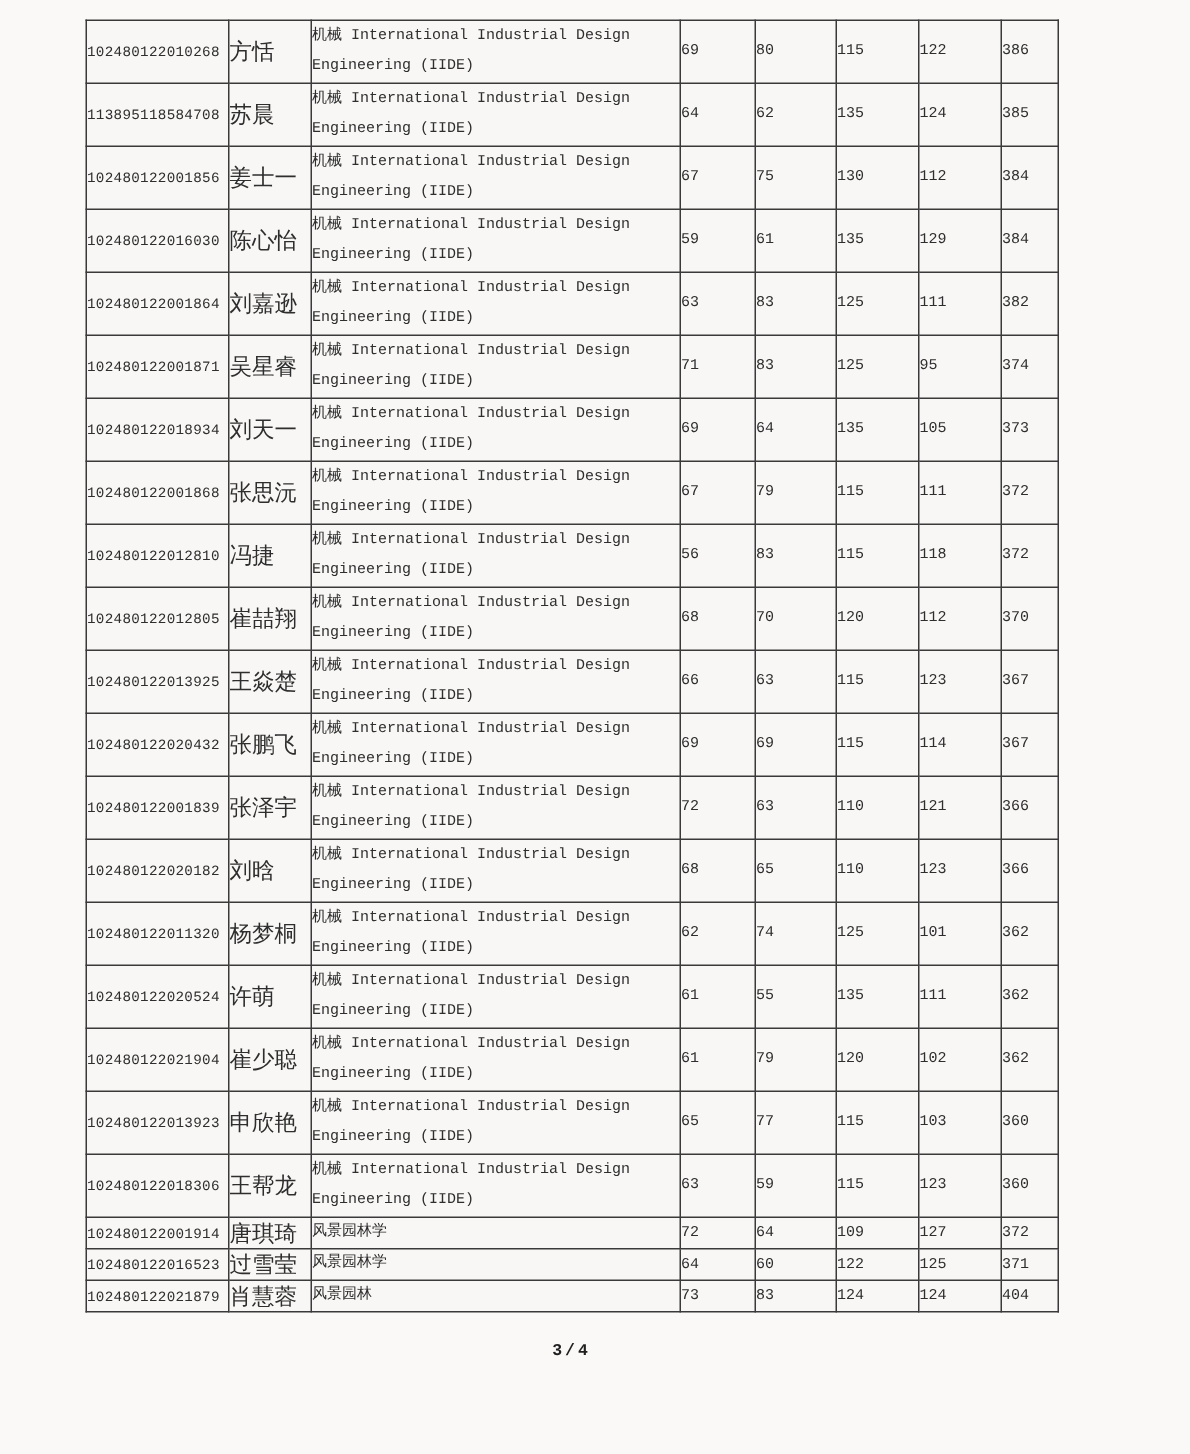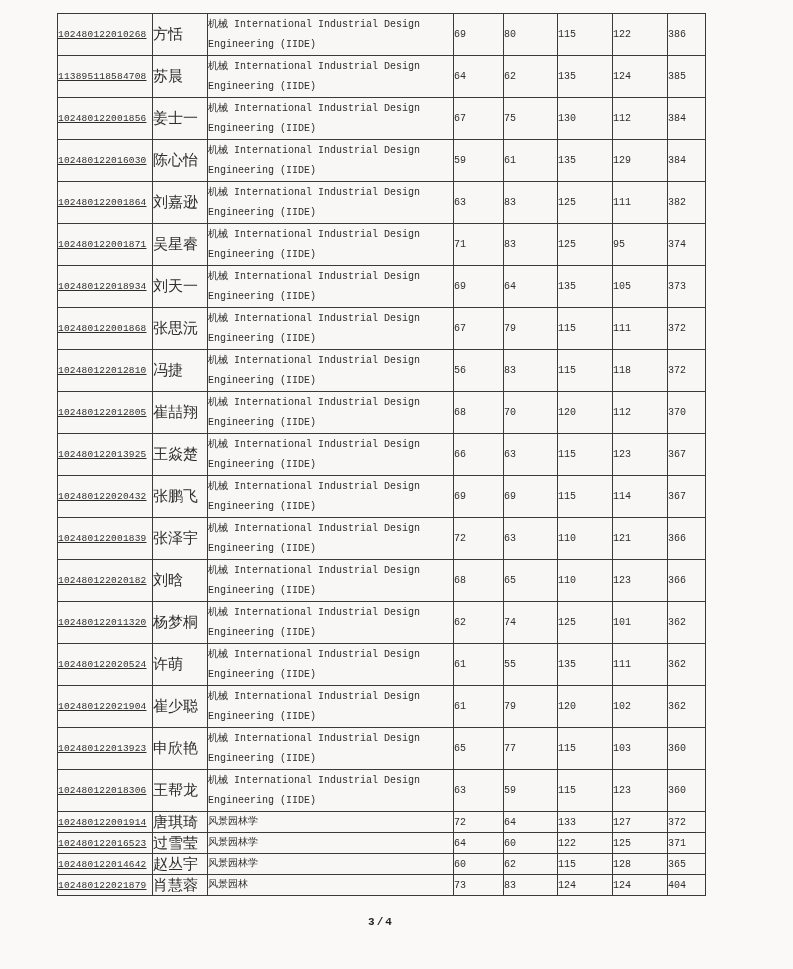--- a/index.html
+++ b/index.html
@@ -27,21 +27,21 @@
   table.results td {
     border: 1px solid #3a3a3a;
     vertical-align: middle;
     overflow: hidden;
     white-space: normal;
     padding: 0;
   }
   tr.row-tall  { height: 42px; }
   tr.row-short { height: 21px; }
 
-  td.col-0 { padding-left: 7px;  font-size: 9.5px; letter-spacing: 0.2px; text-decoration: underline; }
+  td.col-0 { padding-left: 7px;  font-size: 9.5px; letter-spacing: 0.2px; }
   td.col-1 { padding-left: 7px;  font-size: 15px;  }
   td.col-2 { padding-left: 7px;  padding-right: 4px; font-size: 10px; line-height: 20px; }
   td.col-3, td.col-4, td.col-5, td.col-6 { padding-left: 13px; font-size: 10px; }
   td.col-7 { padding-left: 9px;  font-size: 10px; margin-left: 47px; }
 
   .footer {
     width: 648px;
     margin: 20px 0 0 57px;
     text-align: center;
     font-size: 11px;
@@ -256,45 +256,35 @@
           <td class="col-5">115</td>
           <td class="col-6">123</td>
           <td class="col-7">360</td>
         </tr>
         <tr class="row-short">
           <td class="col-0">102480122001914</td>
           <td class="col-1">唐琪琦</td>
           <td class="col-2">风景园林学</td>
           <td class="col-3">72</td>
           <td class="col-4">64</td>
-          <td class="col-5">133</td>
+          <td class="col-5">109</td>
           <td class="col-6">127</td>
           <td class="col-7">372</td>
         </tr>
         <tr class="row-short">
           <td class="col-0">102480122016523</td>
           <td class="col-1">过雪莹</td>
           <td class="col-2">风景园林学</td>
           <td class="col-3">64</td>
           <td class="col-4">60</td>
           <td class="col-5">122</td>
           <td class="col-6">125</td>
           <td class="col-7">371</td>
         </tr>
         <tr class="row-short">
-          <td class="col-0">102480122014642</td>
-          <td class="col-1">赵丛宇</td>
-          <td class="col-2">风景园林学</td>
-          <td class="col-3">60</td>
-          <td class="col-4">62</td>
-          <td class="col-5">115</td>
-          <td class="col-6">128</td>
-          <td class="col-7">365</td>
-        </tr>
-        <tr class="row-short">
           <td class="col-0">102480122021879</td>
           <td class="col-1">肖慧蓉</td>
           <td class="col-2">风景园林</td>
           <td class="col-3">73</td>
           <td class="col-4">83</td>
           <td class="col-5">124</td>
           <td class="col-6">124</td>
           <td class="col-7">404</td>
         </tr>
       </tbody>

